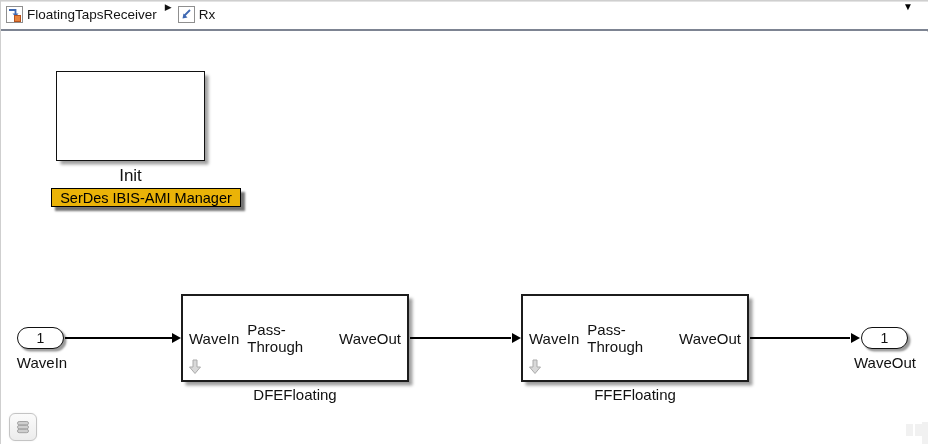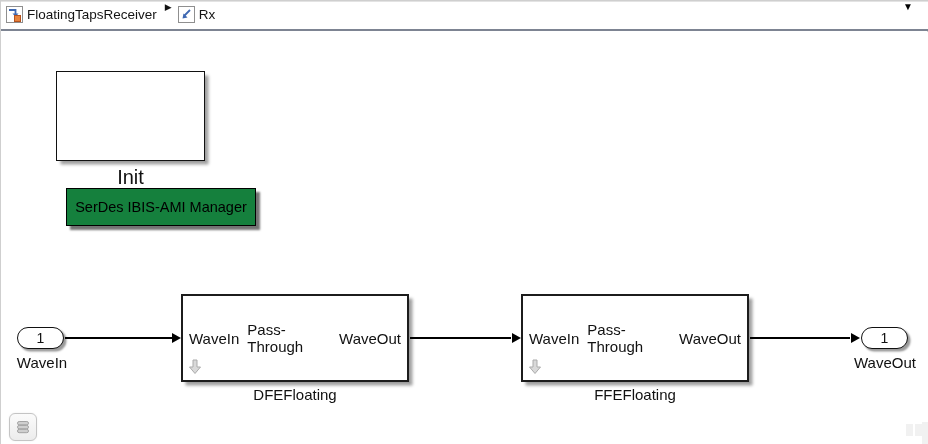--- a/index.html
+++ b/index.html
@@ -22,25 +22,25 @@
 
   
   #canvas { position:absolute; left:0; top:31px; width:928px; height:413px;
             background:#ffffff; }
 
   
   #init-block { position:absolute; left:55px; top:39px; width:149px; height:90px;
     background:#ffffff; border:1.5px solid #111;
     box-shadow:3.5px 3.5px 3px rgba(0,0,0,0.38); }
   #init-label { position:absolute; left:55px; top:134px; width:149px;
-    text-align:center; font-size:20px; color:#111; }
+    text-align:center; font-size:17px; color:#111; }
 
   
-  #manager-button { position:absolute; left:65px; top:156px; width:190px; height:38px;
-    background:#15803d; border:1px solid #000;
+  #manager-button { position:absolute; left:50px; top:156px; width:190px; height:19px;
+    background:#eab308; border:1px solid #000;
     box-shadow:3.5px 3.5px 2px rgba(0,0,0,0.55);
     display:flex; align-items:center; justify-content:center;
     font-size:14.5px; color:#000; cursor:pointer; white-space:nowrap; }
 
   
   .port-pill { position:absolute; width:47px; height:22px; background:#ffffff;
     border:1.5px solid #111; border-radius:11px;
     box-shadow:2.5px 2.5px 2px rgba(0,0,0,0.4);
     display:flex; align-items:center; justify-content:center;
     font-size:14px; color:#111; cursor:pointer; }

